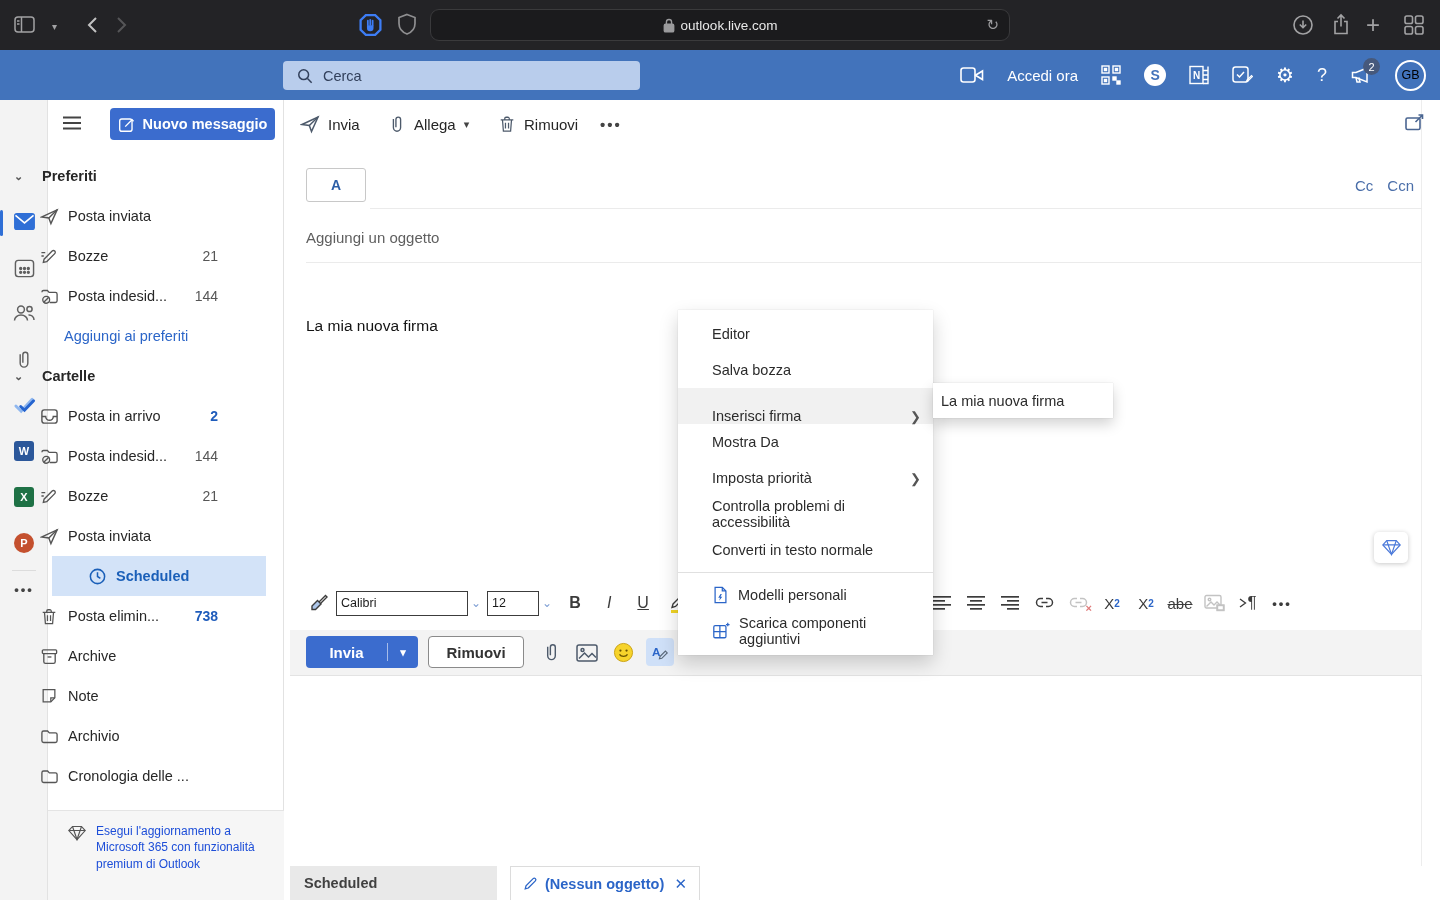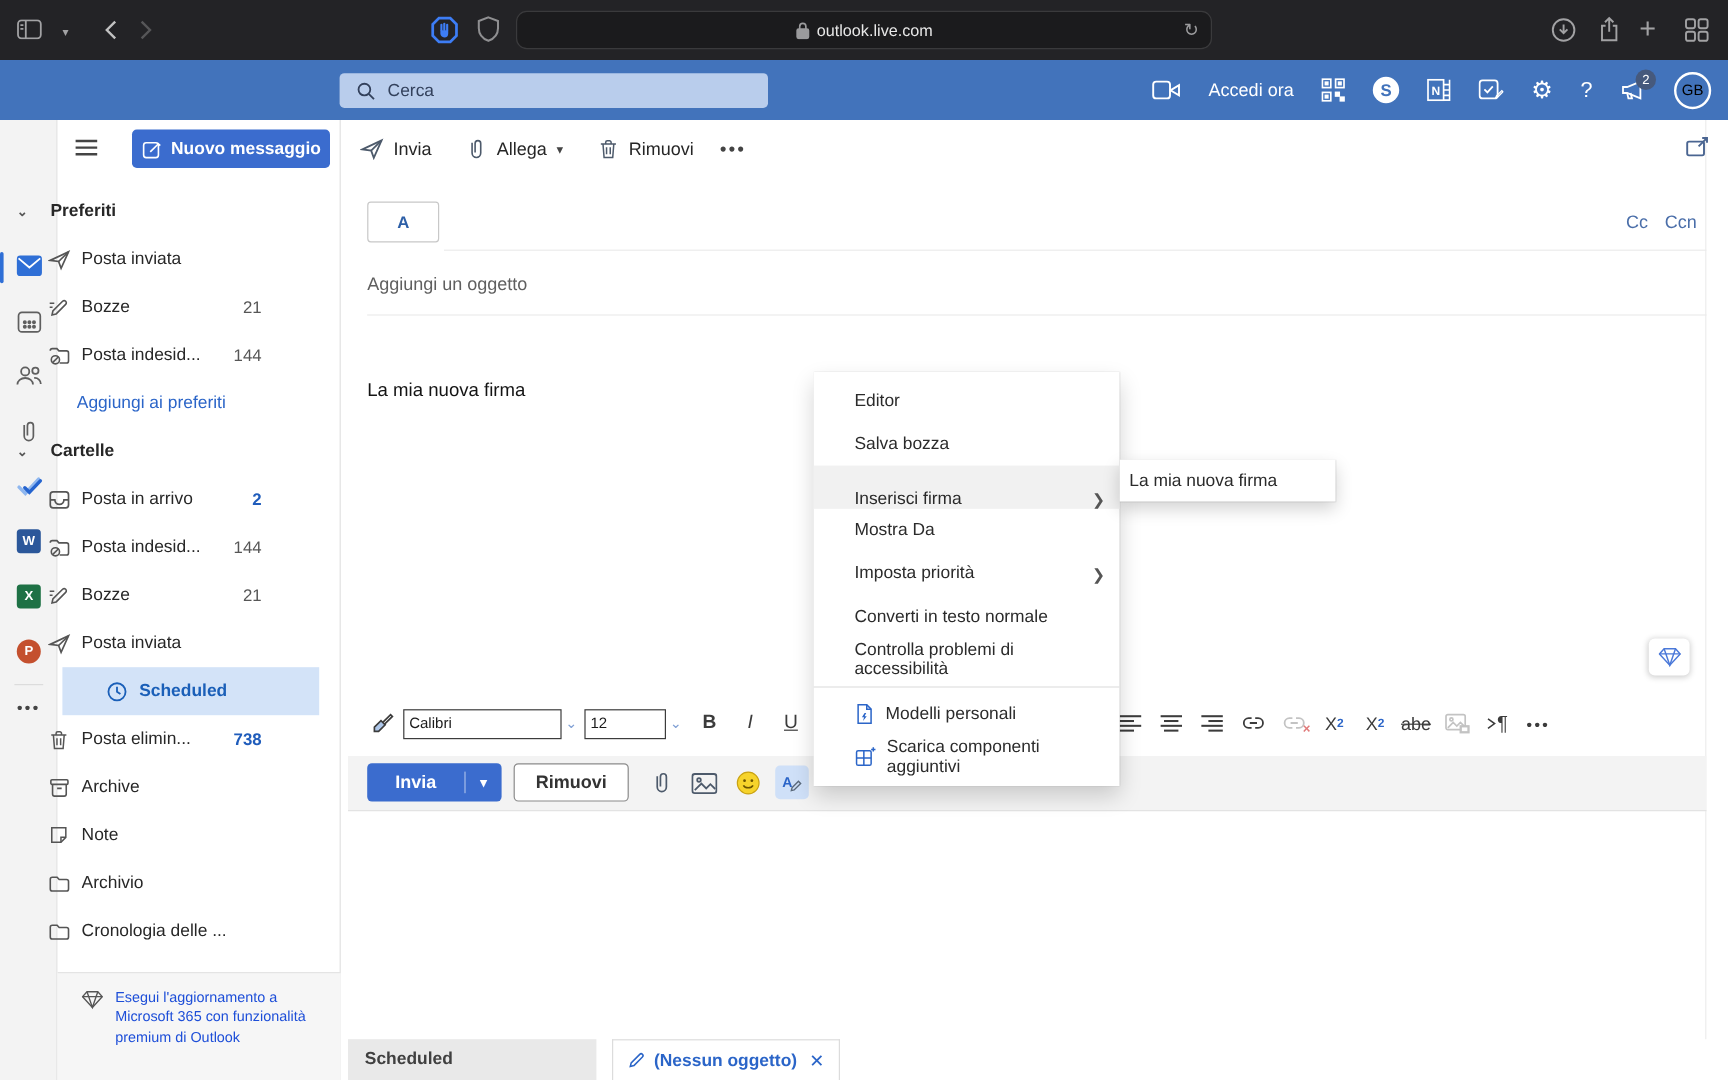--- a/index.html
+++ b/index.html
@@ -534,21 +534,21 @@
 
   <div class="ft" style="left:302px;">
     <span class="fbtn">
       <svg width="20" height="20" viewBox="0 0 20 20" fill="none" stroke="#3c3c3c" stroke-width="1.4">
           <path d="M3 13 l5.5 -5.5 3.5 3.5 L6.5 16.5 H3 z" fill="#aec7ea" stroke="#3c3c3c"></path>
           <path d="M10 9 L16.5 2.5 l1.5 1.5 L11.5 10.5"></path>
         </svg>
     </span>
     <input class="fsel" style="width: 132px;" readonly="" value="Calibri">
     <span class="fchev">⌄</span>
-    <input class="fsel" style="width: 68px;" readonly="" value="12">
+    <input class="fsel" style="width: 52px;" readonly="" value="12">
     <span class="fchev">⌄</span>
     <span class="fbtn b">B</span>
     <span class="fbtn i">I</span>
     <span class="fbtn u">U</span>
     <span class="fbtn">
       <svg width="20" height="22" viewBox="0 0 20 22" fill="none">
           <path d="M6 12 L13.5 4.5 l2.5 2.5 L8.5 14.5 l-3.5 1 z" stroke="#3c3c3c" stroke-width="1.4"></path>
           <rect x="4" y="18" width="13" height="3" fill="#f3d626"></rect>
         </svg>
     </span>
@@ -679,24 +679,24 @@
       <span class="sub">❯</span>
     </div>
     <div class="mi">
         <span class="grow">Mostra Da</span>
       </div>
     <div class="mi">
       <span class="grow">Imposta priorità</span>
       <span class="sub">❯</span>
     </div>
     <div class="mi">
+        <span class="grow">Controlla problemi di accessibilità</span>
+      </div>
+    <div class="mi">
         <span class="grow">Converti in testo normale</span>
-      </div>
-    <div class="mi">
-        <span class="grow">Controlla problemi di accessibilità</span>
       </div>
     <div class="msep"></div>
     <div class="mi">
       <span class="mic">
         <svg width="17" height="18" viewBox="0 0 18 20" fill="none" stroke="currentColor" stroke-width="1.4">
             <path d="M3 1.5 h8 l4 4 V18.5 H3 z"></path>
             <path d="M11 1.5 V5.5 h4"></path>
             <path d="M9 9 l-2.5 4 h2 l-1 3.5 3.5 -4.5 h-2 l1.5 -3 z" fill="currentColor" stroke="none"></path>
           </svg>
       </span>

